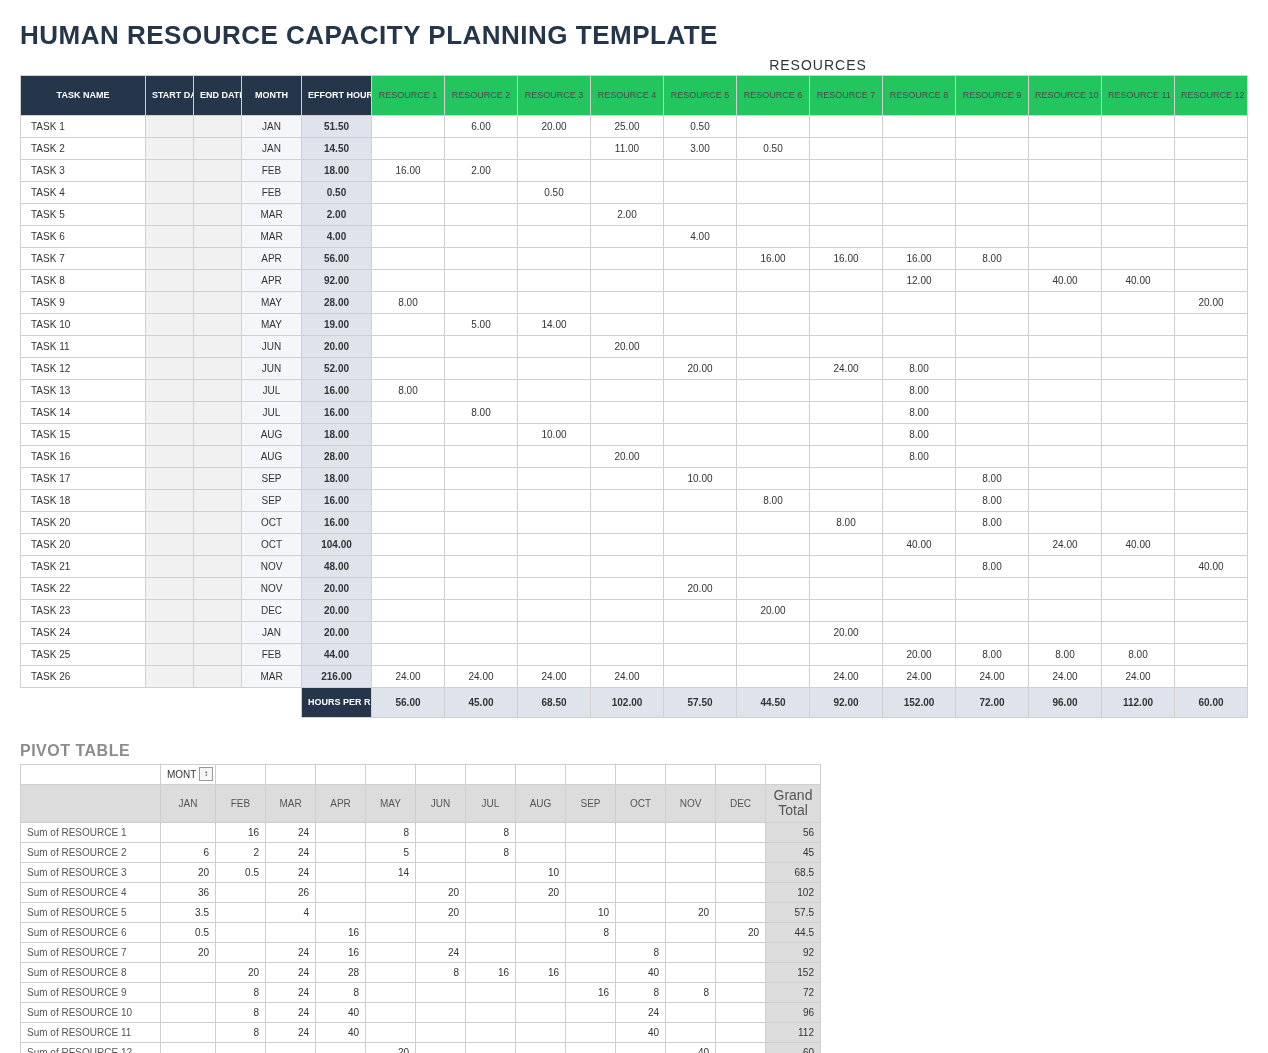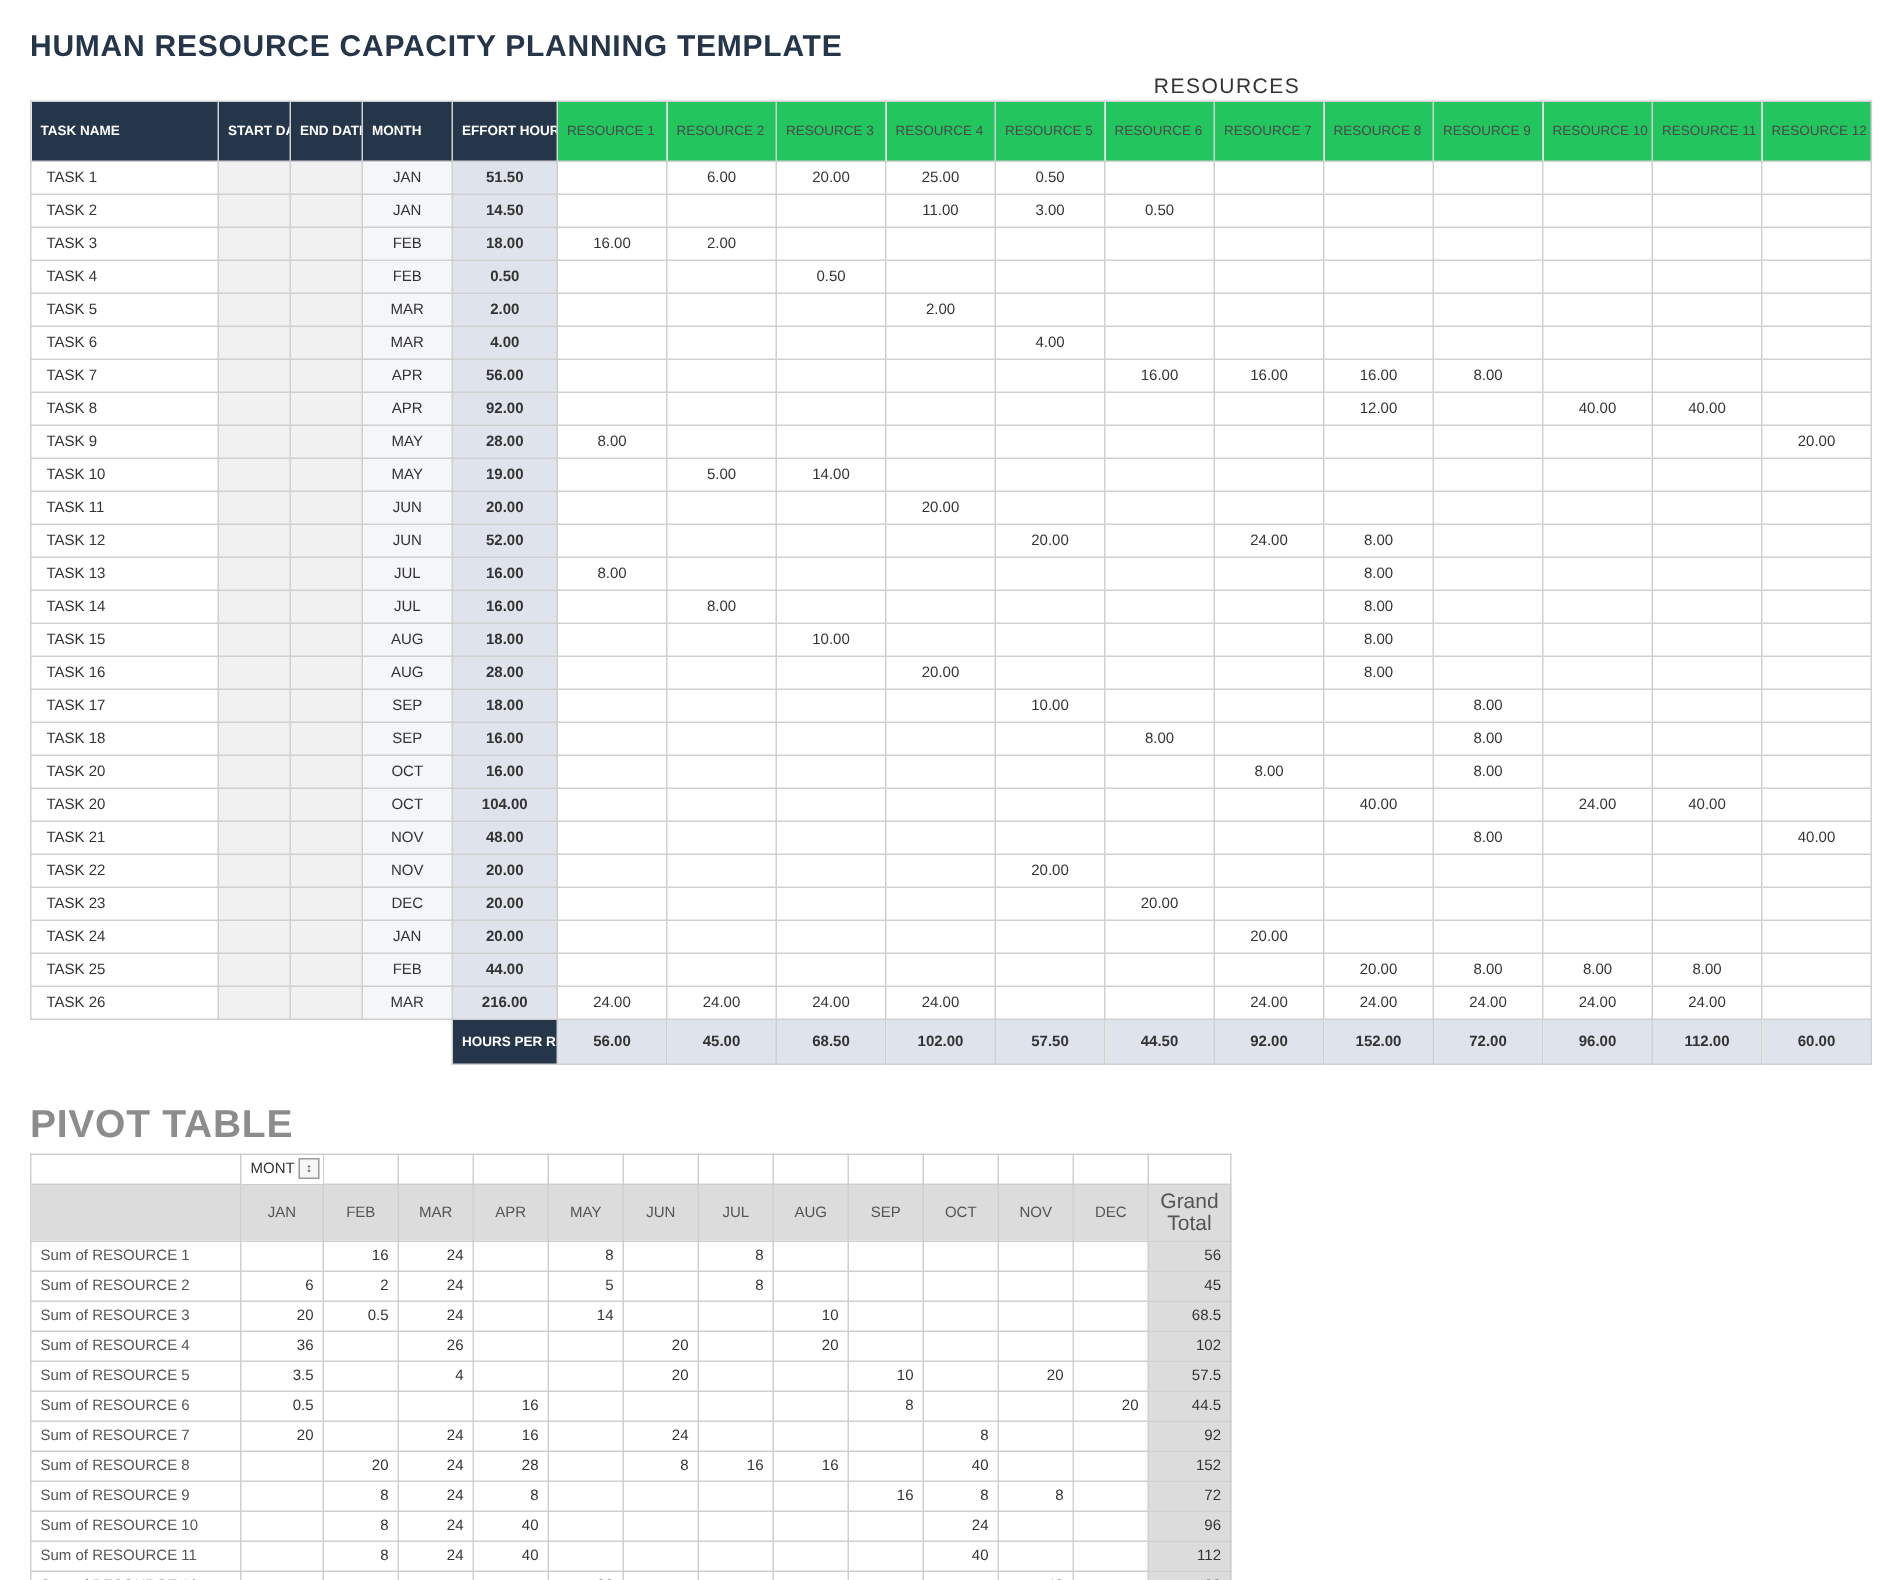--- a/index.html
+++ b/index.html
@@ -5,35 +5,35 @@
   * { box-sizing: border-box; }
   body {
     margin: 0;
     padding: 20px;
     font-family: "Segoe UI", Arial, sans-serif;
     background: #fff;
     font-size: 11px;
     color: #333;
   }
   h1.title {
-    font-size: 20px;
+    font-size: 26px;
     font-weight: 700;
     color: #25354a;
     margin: 0 0 4px 0;
     letter-spacing: 0.5px;
   }
   .resources-label {
     font-size: 14px;
     font-weight: 400;
     text-align: center;
     margin: 6px 0 2px 368px;
     letter-spacing: 1px;
   }
   h2.pivot-title {
-    font-size: 26px;
+    font-size: 16px;
     font-weight: 700;
     color: #8c8c8c;
     margin: 24px 0 4px 0;
     letter-spacing: 0.5px;
   }
 
   
   table.main {
     border-collapse: collapse;
     width: 100%;
@@ -44,21 +44,21 @@
     padding: 4px 6px;
     height: 22px;
     font-size: 10px;
     overflow: hidden;
     white-space: nowrap;
   }
   table.main thead th {
     background: #25354a;
     color: #fff;
     font-weight: 700;
-    text-align: left;
+    text-align: center;
     font-size: 9px;
     line-height: 1.2;
     height: 40px;
   }
   table.main thead th.res {
     background: #22c55e;
     color: #4a4a4a;
     font-weight: 400;
   }
   table.main tbody td { text-align: center; }

